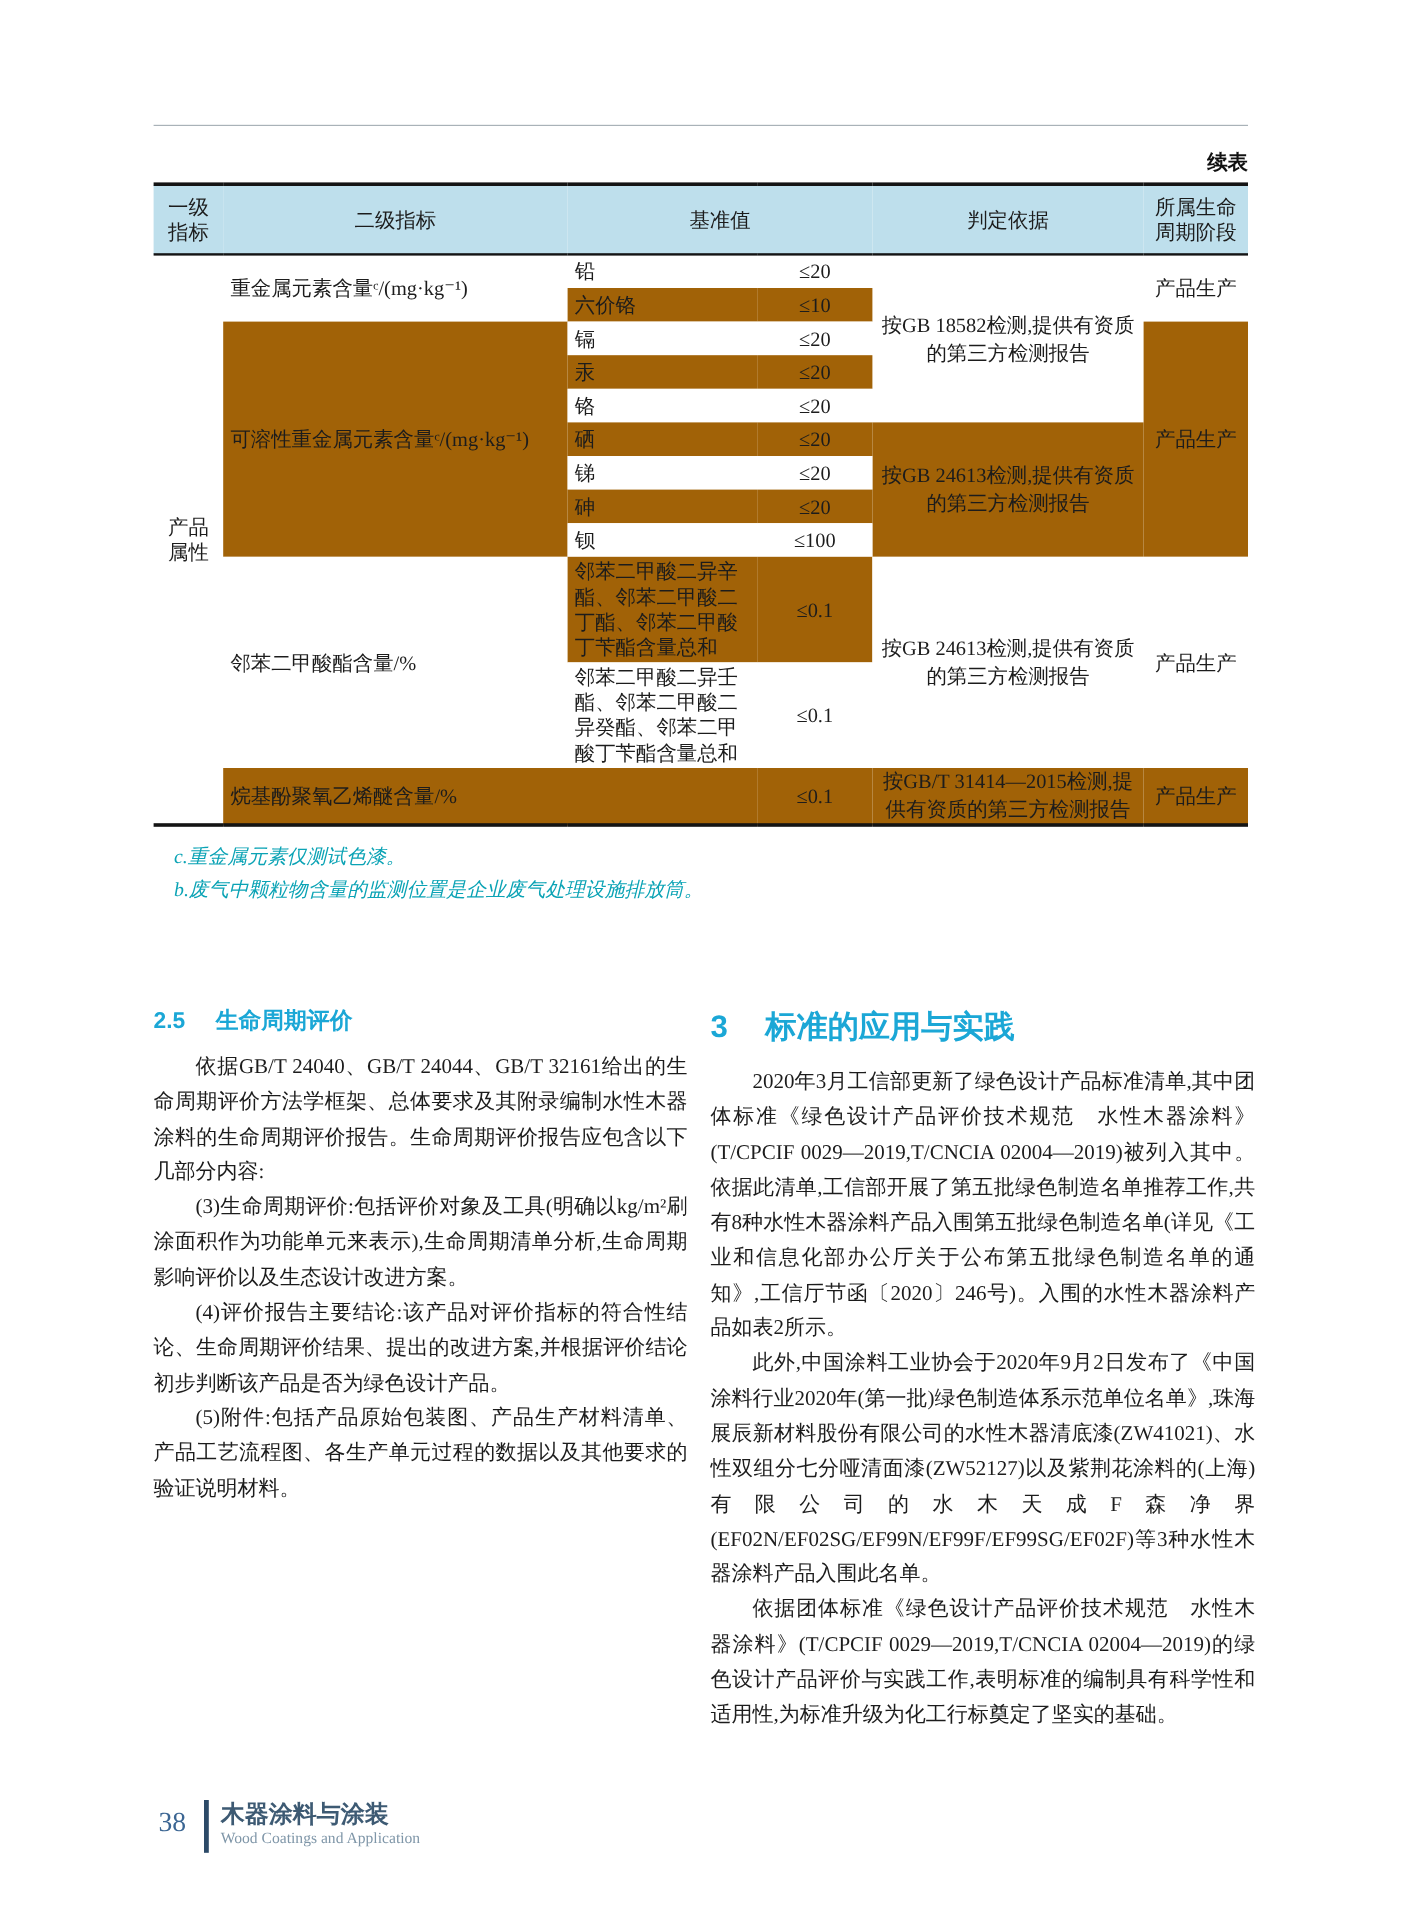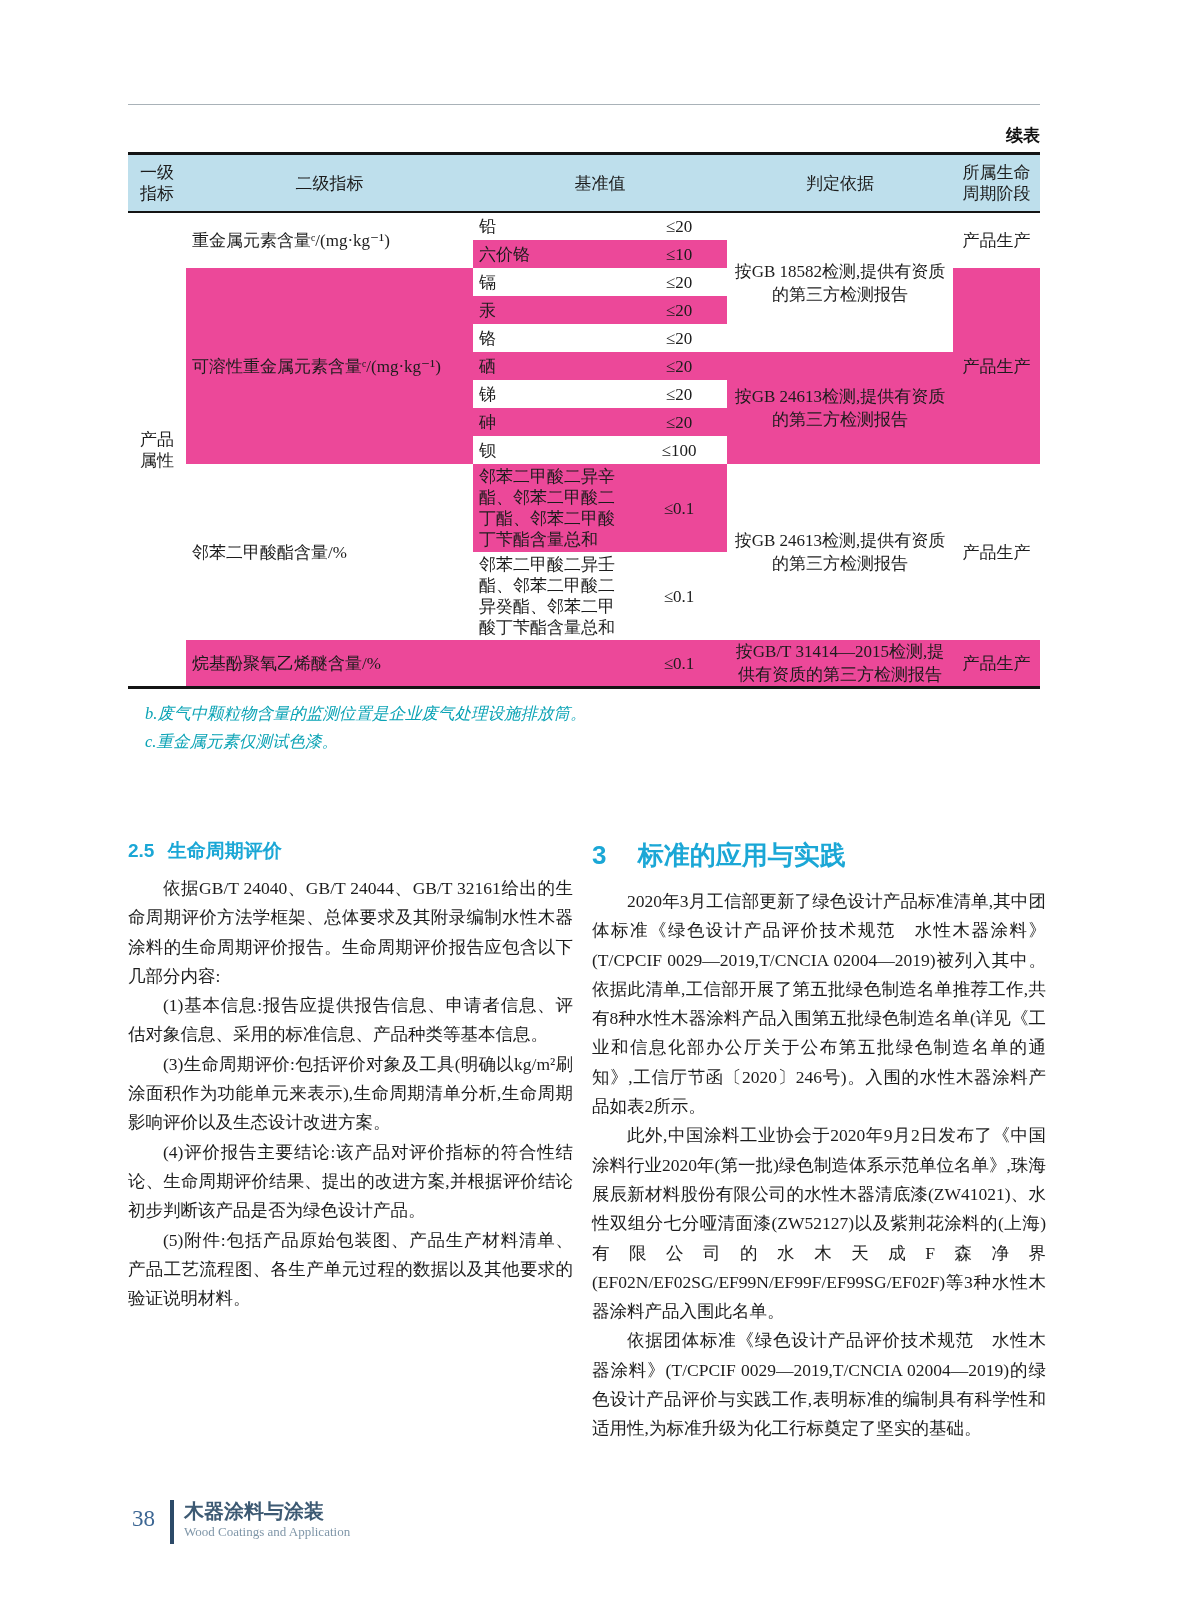--- a/index.html
+++ b/index.html
@@ -23,21 +23,21 @@
   
   .tbl{position:absolute; top:152px; left:128px; width:912px;
     border-collapse:collapse; table-layout:fixed;
     border-top:3px solid #141414; border-bottom:3px solid #141414;
     font-size:17px; line-height:21px;}
   .tbl th{font-weight:normal; height:56px; background:#bedfec; text-align:center;
     border-bottom:2px solid #141414; padding:0 2px;}
   .tbl td{padding:0 6px; vertical-align:middle;}
   .pre{white-space:pre-line;}
   .cw{background:#ffffff;}
-  .cb{background:#ec4899;}
+  .cb{background:#a16207;}
   .cat{text-align:center; padding:0 4px;}
   .ind{text-align:left; padding-left:7px;}
   .el{text-align:left; padding-left:8px;}
   .grp{padding:6px 4px 6px 8px; line-height:21px;}
   .val{text-align:center;}
   .jud{text-align:center; padding:4px 10px; line-height:23px;}
   .stage{text-align:center;}
   .rmetal{height:28px;}
   .rgrp{height:88px;}
   .rapeo{height:47px;}
@@ -45,21 +45,21 @@
   
   .notes{position:absolute; top:700px; left:145px; width:880px;
     color:#0ba3b5; font-size:16.5px; line-height:28px; font-style:italic;}
   .notes .n1{padding-left:25px;}
 
   
   .colL{position:absolute; top:838px; left:128px; width:445px;}
   .colR{position:absolute; top:838px; left:592px; width:454px;}
   .h-sub{font-family:"Liberation Sans","DejaVu Sans",sans-serif;
     font-size:19px; font-weight:bold; color:#1ba7d6; margin:0 0 10px 0;}
-  .h-sub .num{margin-right:8px;}
+  .h-sub .num{margin-right:20px;}
   .h-sec{font-family:"Liberation Sans","DejaVu Sans",sans-serif;
     font-size:26px; font-weight:bold; color:#1ba7d6; margin:0 0 14px 0;}
   .h-sec .num{margin-right:24px;}
   .body-par{margin:0; font-size:17.5px; line-height:29.3px; text-align:justify;
     text-indent:2em;}
 
   
   .footer{position:absolute; top:1496px; left:128px; height:50px;}
   .footer .pagenum{position:absolute; left:4px; top:10px; font-size:23px; color:#3c6693;}
   .footer .bar{position:absolute; left:42px; top:4px; width:4px; height:44px; background:#2c4a68;}
@@ -156,31 +156,30 @@
       <tr class="rapeo">
         <td class="ind cb" colspan="2">烷基酚聚氧乙烯醚含量/%</td>
         <td class="val cb">≤0.1</td>
         <td class="jud cb">按GB/T 31414—2015检测,提供有资质的第三方检测报告</td>
         <td class="stage cb">产品生产</td>
       </tr>
     </tbody>
   </table>
 
   <div class="notes">
+    <div>c.重金属元素仅测试色漆。</div>
     <div>b.废气中颗粒物含量的监测位置是企业废气处理设施排放筒。</div>
-    <div>c.重金属元素仅测试色漆。</div>
   </div>
 
   <div class="colL">
     <h3 class="h-sub">
       <span class="num">2.5</span>
       <span>生命周期评价</span>
     </h3>
     <p class="body-par">依据GB/T 24040、GB/T 24044、GB/T 32161给出的生命周期评价方法学框架、总体要求及其附录编制水性木器涂料的生命周期评价报告。生命周期评价报告应包含以下几部分内容:</p>
-    <p class="body-par">(1)基本信息:报告应提供报告信息、申请者信息、评估对象信息、采用的标准信息、产品种类等基本信息。</p>
     <p class="body-par">(3)生命周期评价:包括评价对象及工具(明确以kg/m²刷涂面积作为功能单元来表示),生命周期清单分析,生命周期影响评价以及生态设计改进方案。</p>
     <p class="body-par">(4)评价报告主要结论:该产品对评价指标的符合性结论、生命周期评价结果、提出的改进方案,并根据评价结论初步判断该产品是否为绿色设计产品。</p>
     <p class="body-par">(5)附件:包括产品原始包装图、产品生产材料清单、产品工艺流程图、各生产单元过程的数据以及其他要求的验证说明材料。</p>
   </div>
 
   <div class="colR">
     <h2 class="h-sec">
       <span class="num">3</span>
       <span>标准的应用与实践</span>
     </h2>

